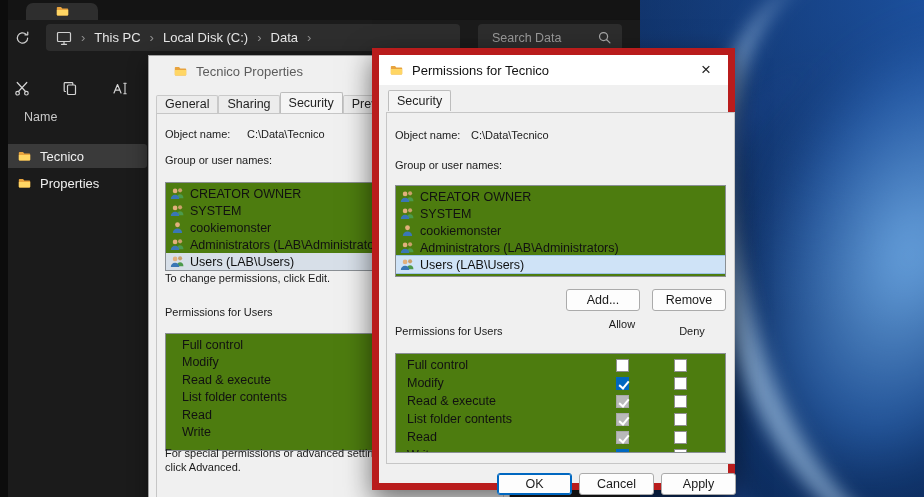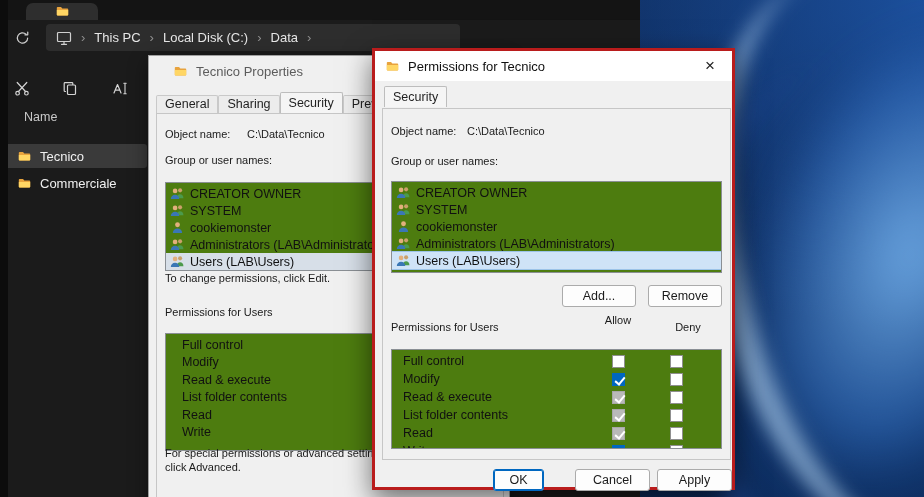--- a/index.html
+++ b/index.html
@@ -62,21 +62,21 @@
        font-size:12.5px;color:#1b1b1b;font-family:inherit;padding:0;cursor:default;}
   .btn.default{border-color:#0067c0;box-shadow:inset 0 0 0 1px #0067c0;}
   .close{position:absolute;right:1px;top:1px;width:42px;height:28px;background:transparent;border:none;
        font-size:17px;color:#222;line-height:28px;text-align:center;padding:0;cursor:default;}
   
   .props{left:148px;top:55px;width:362px;height:450px;border:1px solid #a0a0a0;box-shadow:0 6px 18px rgba(0,0,0,.45);z-index:5;}
   .props .dlg-title{color:#5c5c5c;padding-left:24px;}
   .props .ptabs{left:7px;top:38px;}
   .props .ppage{left:7px;top:57px;width:348px;height:400px;}
   
-  .perm{left:372px;top:48px;width:363px;height:442px;border:3px solid #b91c1c;box-shadow:0 10px 26px rgba(0,0,0,.55);z-index:10;}
+  .perm{left:372px;top:48px;width:363px;height:442px;border:7px solid #b91c1c;box-shadow:0 10px 26px rgba(0,0,0,.55);z-index:10;}
   .perm .dlg-title{background:#ffffff;color:#111;}
   .perm .ptabs{left:9px;top:37px;}
   .perm .ppage{left:7px;top:57px;width:349px;height:352px;}
   
   .lbi.sel-back{background:#d7dfe8;}
   .lbi.sel-front{background:#cfe3f7;outline:1px solid #9cc3e8;}
   
   .prow{position:relative;height:18px;}
   .plabel{position:absolute;left:11px;top:1px;font-size:12.5px;color:#111;white-space:nowrap;}
   .cb{position:absolute;top:2px;width:13px;height:13px;background:#fff;border:1px solid #8f8f8f;box-sizing:border-box;}
@@ -165,20 +165,28 @@
             <use href="#i-monitor"></use>
           </svg>
         <span class="crumb-sep">›</span>
         <span class="crumb">This PC</span>
         <span class="crumb-sep">›</span>
         <span class="crumb">Local Disk (C:)</span>
         <span class="crumb-sep">›</span>
         <span class="crumb">Data</span>
         <span class="crumb-sep">›</span>
       </div>
+      <div class="searchbox">
+        <input placeholder="Search Data" style="">
+        <span class="search-ic">
+          <svg width="15" height="15">
+              <use href="#i-search"></use>
+            </svg>
+        </span>
+      </div>
     </div>
     <div class="toolbar">
       <button class="tbtn" style="left:8px">
           <svg width="17" height="17">
             <use href="#i-cut"></use>
           </svg>
         </button>
       <button class="tbtn" style="left:56px">
           <svg width="17" height="17">
             <use href="#i-copy"></use>
@@ -195,21 +203,21 @@
       <div class="file-row selected" style="top:44px">
         <svg class="gic" width="16" height="16">
             <use href="#i-folder"></use>
           </svg>
         <span class="file-label">Tecnico</span>
       </div>
       <div class="file-row" style="top:71px">
         <svg class="gic" width="16" height="16">
             <use href="#i-folder"></use>
           </svg>
-        <span class="file-label">Commerciale</span>
+        <span class="file-label">Properties</span>
       </div>
     </div>
     <div class="leftstrip"></div>
   </div>
 
   <div class="dlg props">
     <div class="dlg-title">
       <svg class="gic" width="15" height="15">
           <use href="#i-folder"></use>
         </svg>
@@ -362,18 +370,18 @@
           <span class="cb allow checked disabled"></span>
           <span class="cb deny unchecked"></span>
         </div>
         <div class="prow">
           <span class="plabel">Write</span>
           <span class="cb allow checked"></span>
           <span class="cb deny unchecked"></span>
         </div>
       </div>
     </div>
-    <button class="btn default" style="left:118px;top:418px;width:51px">OK</button>
+    <button class="btn default" style="left:118px;top:418px;width:75px">OK</button>
     <button class="btn" style="left:200px;top:418px;width:75px">Cancel</button>
     <button class="btn" style="left:282px;top:418px;width:75px">Apply</button>
   </div>
 
 </div>
 
 </body></html>

